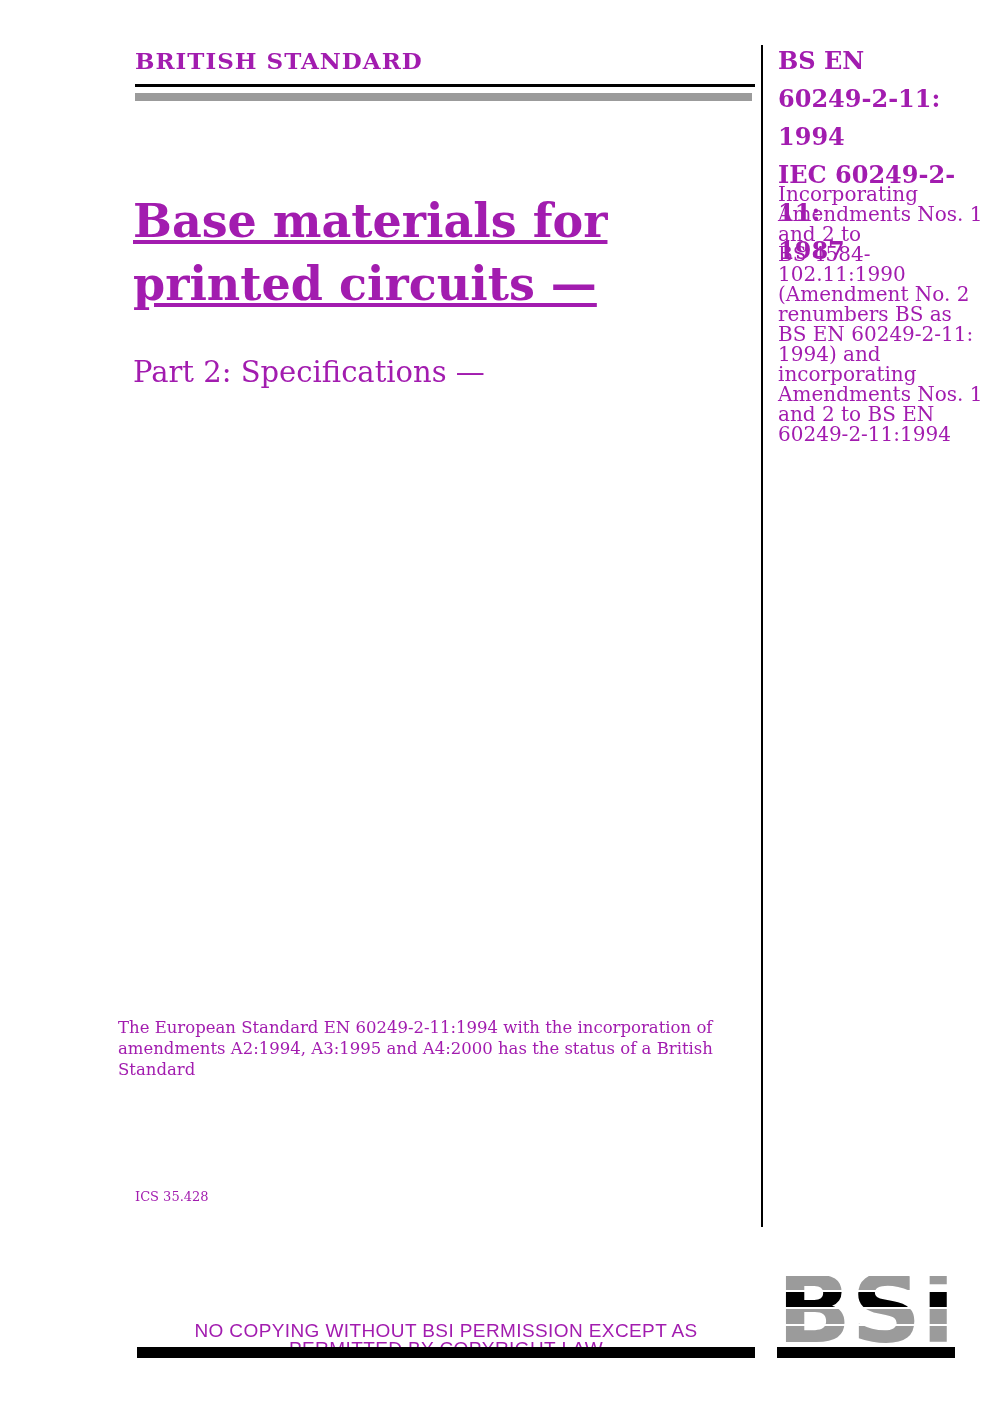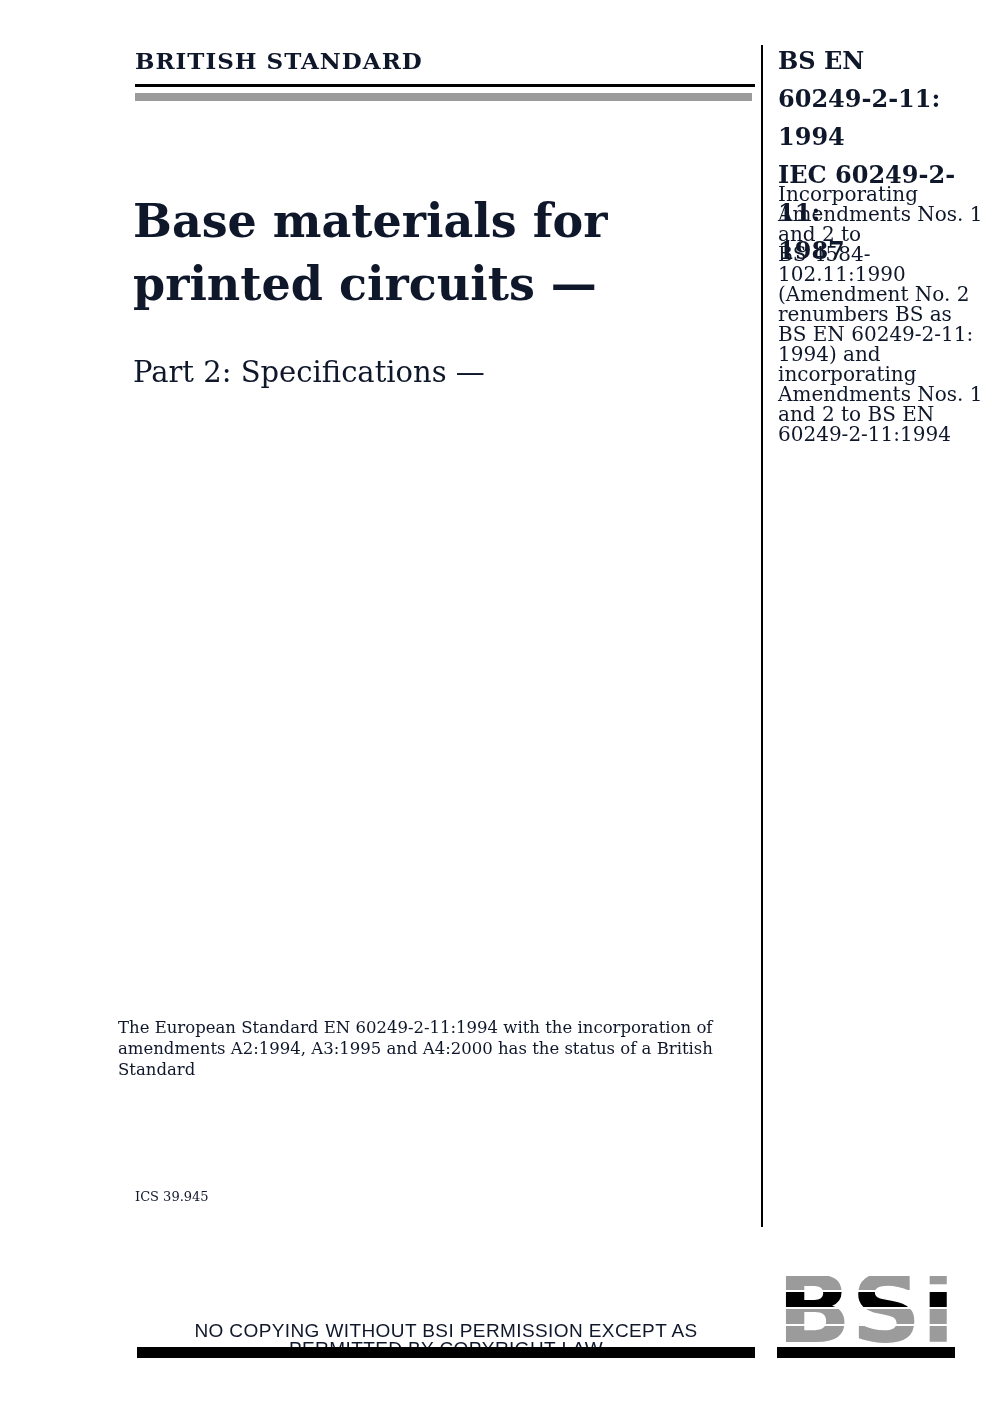--- a/index.html
+++ b/index.html
@@ -3,21 +3,21 @@
 <meta charset="utf-8">
 <style>
   * { margin: 0; padding: 0; box-sizing: border-box; }
   html, body { background: #ffffff; }
   .page {
     position: relative;
     width: 992px;
     height: 1403px;
     background: #ffffff;
     font-family: "DejaVu Serif", serif;
-    color: #0f172a;
+    color: #a21caf;
     overflow: hidden;
   }
   .preline { white-space: pre-line; }
 
   .brand-heading {
     position: absolute;
     left: 135px; top: 47px;
     font-size: 23px;
     font-weight: bold;
     letter-spacing: 1px;
@@ -59,20 +59,21 @@
   }
 
   .page-title {
     position: absolute;
     left: 133px; top: 190px;
     width: 630px;
     font-size: 46px;
     font-weight: bold;
     line-height: 63px;
     letter-spacing: 0px;
+    text-decoration: underline;
   }
   .part-subtitle {
     position: absolute;
     left: 133px; top: 355px;
     width: 630px;
     font-size: 29px;
     font-weight: normal;
     line-height: 35px;
   }
   .spec-title {
@@ -160,21 +161,21 @@
   <h1 class="page-title preline">Base materials for
 printed circuits —</h1>
 
   <div class="part-subtitle">Part 2: Specifications —</div>
 
 
   <div class="status-note preline">The European Standard EN 60249-2-11:1994 with the incorporation of
 amendments A2:1994, A3:1995 and A4:2000 has the status of a British
 Standard</div>
 
-  <div class="ics-code">ICS 39.945</div>
+  <div class="ics-code">ICS 35.428</div>
 
   <div class="copyright-notice">NO COPYING WITHOUT BSI PERMISSION EXCEPT AS PERMITTED BY COPYRIGHT LAW</div>
   <div class="copyright-rule"></div>
 
   <svg class="bsi-logo" width="180" height="70" viewBox="0 0 180 70" xmlns="http://www.w3.org/2000/svg">
     <defs>
       <linearGradient id="bsiStripes" x1="0" y1="0" x2="0" y2="66" gradientUnits="userSpaceOnUse">
         <stop offset="0" stop-color="#9b9b9b"></stop>
         <stop offset="0.212" stop-color="#9b9b9b"></stop>
         <stop offset="0.212" stop-color="#ffffff"></stop>

